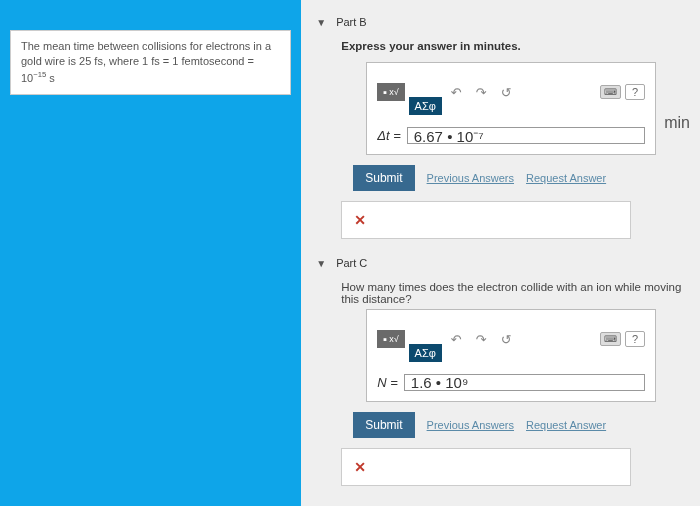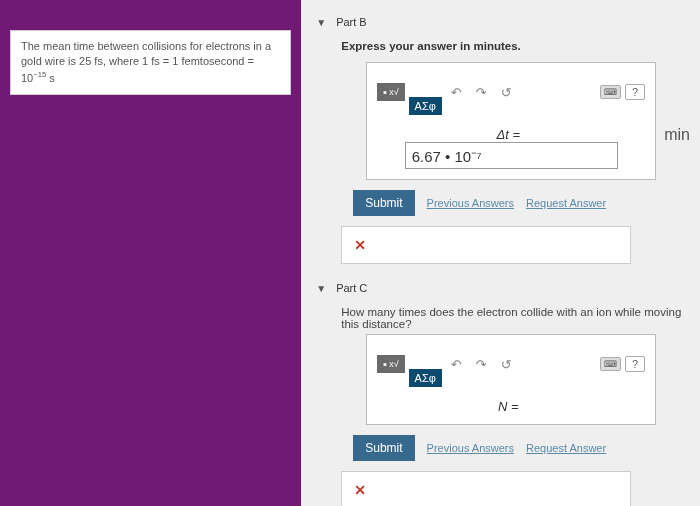--- a/index.html
+++ b/index.html
@@ -9,21 +9,21 @@
       width: 700px;
       height: 506px;
       overflow: hidden;
       display: flex;
       font-size: 12px;
       color: #333;
     }
     .left-panel {
       width: 360px;
       padding: 30px 10px 10px 10px;
-      background: #701a75;
+      background: #0ea5e9;
     }
     .info-box {
       background: #fff;
       border: 1px solid #ccc;
       padding: 8px 10px;
       font-size: 11px;
       line-height: 1.4;
       color: #555;
     }
     .right-panel {
@@ -95,21 +95,20 @@
       border: 1px solid #aaa;
       border-radius: 2px;
       padding: 1px 6px;
       font-size: 11px;
       color: #666;
     }
     .input-row {
       display: flex;
       align-items: center;
       padding: 6px 10px 10px 10px;
-      flex-direction: column;
     }
     .var-label {
       font-style: italic;
       font-size: 13px;
       color: #333;
       margin-right: 6px;
     }
     .answer-input {
       flex: 1;
       border: 1px solid #999;
@@ -243,20 +242,21 @@
         <span class="tb-btn light">ΑΣφ</span>
         <span class="tb-icon">↶</span>
         <span class="tb-icon">↷</span>
         <span class="tb-icon">↺</span>
         <span class="spacer"></span>
         <span class="tb-kbd">⌨</span>
         <span class="tb-icon q">?</span>
       </div>
       <div class="input-row">
         <span class="var-label">N =</span>
+        <input class="answer-input" value="1.6 • 10⁹" style="">
       </div>
     </div>
   </div>
 
   <div class="submit-row">
     <button class="submit-btn">Submit</button>
     <span class="link">Previous Answers</span>
     <span class="link">Request Answer</span>
   </div>
 

